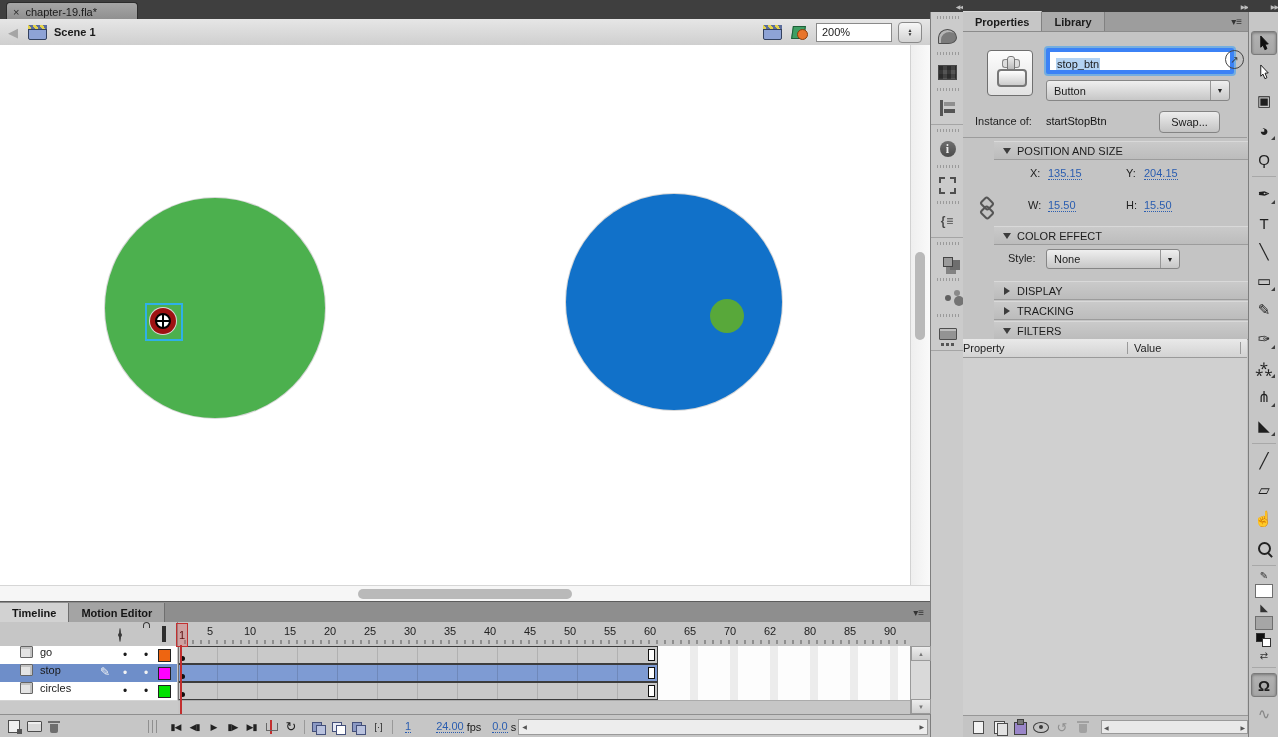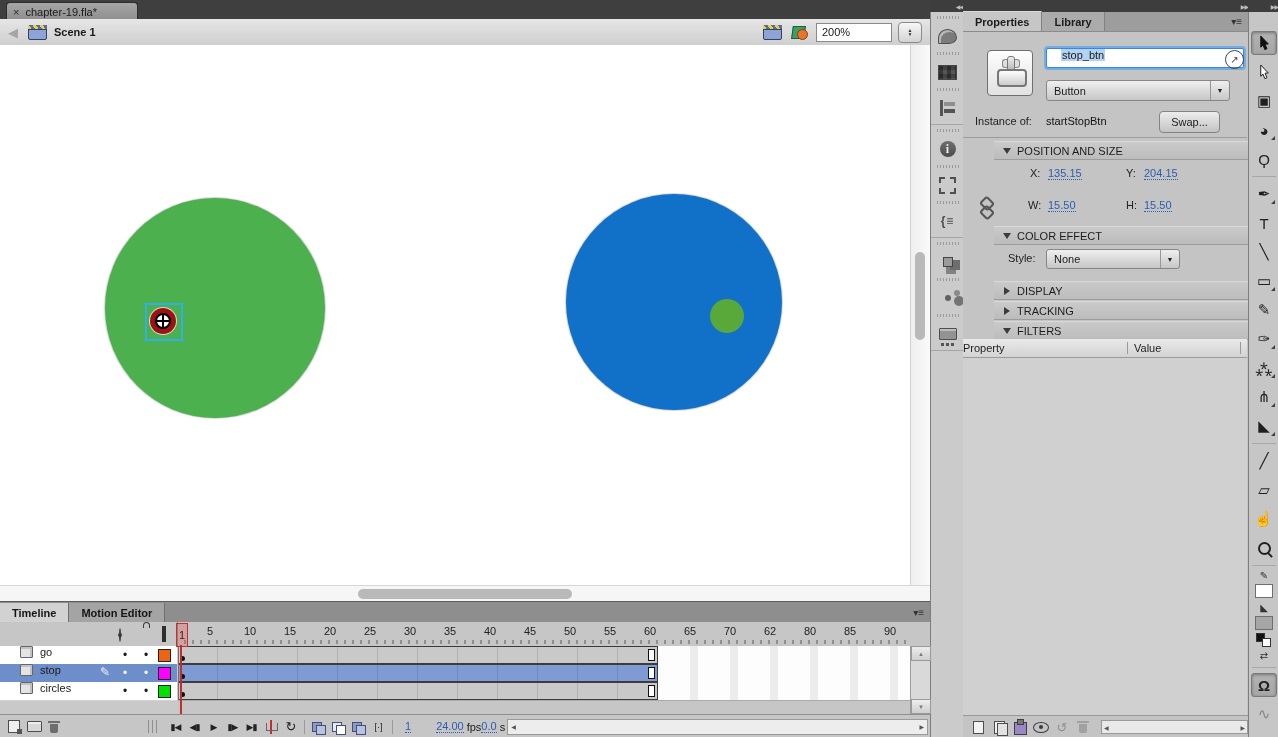--- a/index.html
+++ b/index.html
@@ -62,22 +62,22 @@
   .ptabbar{left:963px;top:12px;width:285px;height:19px;background:#9D9D9D;border-bottom:1px solid #8b8b8b;display:flex;align-items:flex-end}
   .ptab{height:19px;padding:0 12px;display:flex;align-items:center;font-weight:bold;color:#1b1b1b;background:#ABABAB;border-right:1px solid #818181}
   .ptab.active{background:#C6C6C6;border-top:1px solid #d8d8d8}
   .pmenu{margin-left:auto;margin-right:6px;color:#333;font-size:10px;align-self:center}
   .btnicon{left:987px;top:50px;width:44px;height:44px;background:linear-gradient(#FDFDFD,#E2E2E2);
            border:1px solid #6F6F6F;border-radius:4px}
   .btnicon .bmat{position:absolute;left:9px;bottom:8px;width:26px;height:14px;border:2px solid #777;border-radius:4px;background:linear-gradient(#fff,#ccc)}
   .btnicon .bfing{position:absolute;left:19px;top:5px;width:6px;height:16px;background:linear-gradient(#eee,#aaa);border:1px solid #777;border-radius:3px 3px 0 0}
   .btnicon .bfing:before{content:"";position:absolute;left:-6px;top:2px;width:4px;height:7px;border:1px solid #888;border-right:none;border-radius:3px 0 0 3px;background:#ddd}
   .btnicon .bfing:after{content:"";position:absolute;right:-6px;top:2px;width:4px;height:7px;border:1px solid #888;border-left:none;border-radius:0 3px 3px 0;background:#ddd}
-  .nameinput{left:1046px;top:48px;width:168px;height:18px;background:#fff;border:1px solid #3b82f6;
-             box-shadow:0 0 0 2px #74AEE0;border-radius:2px;display:flex;align-items:flex-start;padding:0 14px}
+  .nameinput{left:1046px;top:48px;width:168px;height:18px;background:#fff;border:4px solid #3b82f6;
+             box-shadow:0 0 0 2px #74AEE0;border-radius:2px;display:flex;align-items:flex-end;padding:0 6px}
   .selhl{background:#B3D3F3;padding:0 1px}
   .opencirc{left:1225px;top:50px;width:17px;height:17px;border:1.5px solid #444;border-radius:50%;
             display:flex;align-items:center;justify-content:center;font-size:10px;color:#333}
   .dd{background:linear-gradient(#EFEFEF,#C7C7C7);border:1px solid #868686;border-radius:3px;display:flex;align-items:center;padding:0 7px}
   .ddarrow{position:absolute;right:0;top:0;bottom:0;width:18px;border-left:1px solid #979797;
            display:flex;align-items:center;justify-content:center;font-size:7px;color:#222}
   .swapbtn{left:1159px;top:111px;width:59px;height:20px;background:linear-gradient(#EDEDED,#C3C3C3);
            border:1px solid #848484;border-radius:4px;display:flex;align-items:center;justify-content:center}
   .sech{left:994px;width:284px;height:17px;background:linear-gradient(#CACACA,#BCBCBC);
         border-top:1px solid #D9D9D9;border-bottom:1px solid #9C9C9C;display:flex;align-items:center;font-weight:normal;color:#1c1c1c}
@@ -487,20 +487,20 @@
     <span class="pbk" style="font-size:13px">↻</span>
     <span style="width:1px;height:14px;background:#999;margin:0 4px"></span>
     <span class="onion"></span>
     <span class="onion outline"></span>
     <span class="onion"></span>
     <span class="pbk" style="letter-spacing:0">[·]</span>
     <span style="width:1px;height:14px;background:#999;margin:0 4px"></span>
     <span class="hot statnum" style="margin-left:8px">1</span>
     <span class="hot statnum" style="margin-left:22px">24.00</span>
     <span>fps</span>
-    <span class="hot statnum" style="margin-left:0">0.0</span>
+    <span class="hot statnum" style="margin-left:11px">0.0</span>
     <span>s</span>
     <span class="tl-hscroll">
       <span>◀</span>
       <span>▶</span>
     </span>
   </div>
 </div>
 
 </body></html>

